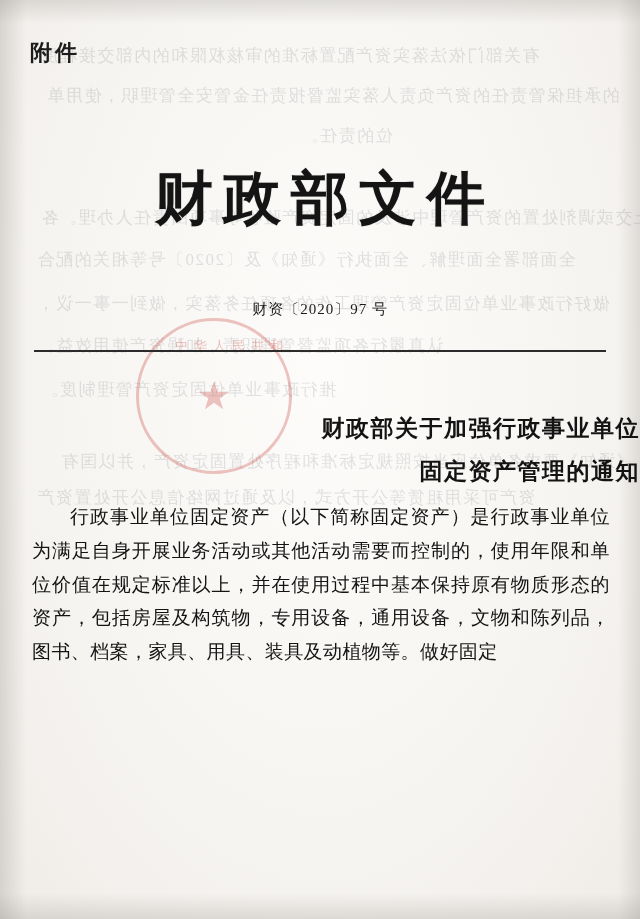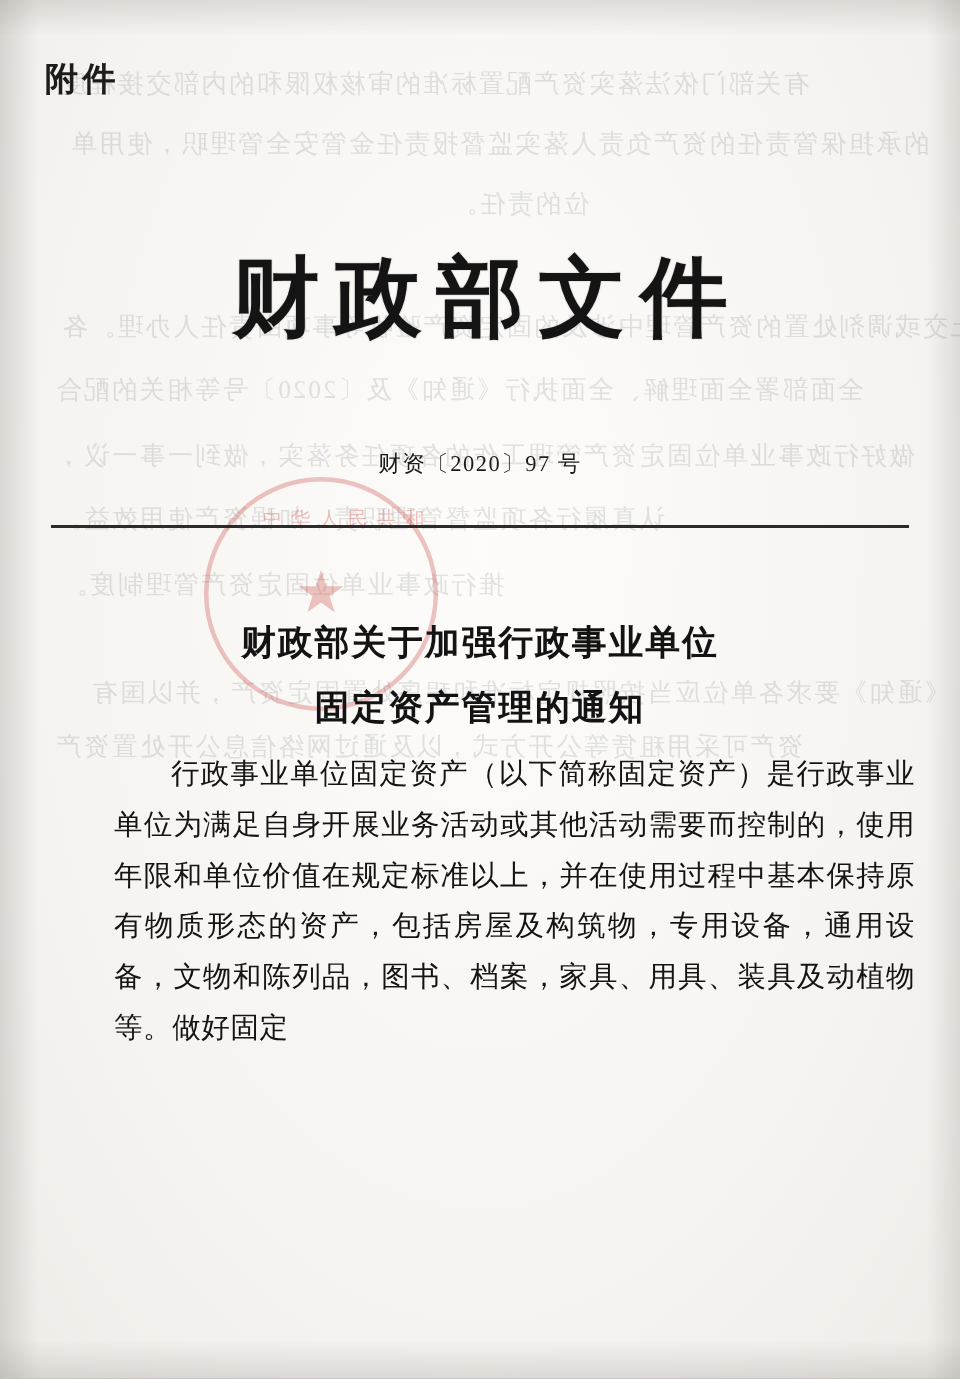--- a/index.html
+++ b/index.html
@@ -134,21 +134,21 @@
     right: 34px;
     top: 350px;
     height: 2px;
     background: #2b2b2b;
   }
 
   .title-block {
     position: absolute;
     left: 0; right: 0;
     top: 408px;
-    text-align: center;
+    text-align: right;
     color: #131313;
     font-size: 23px;
     font-weight: bold;
     line-height: 1.85;
     letter-spacing: 1.5px;
   }
 
   .body-block {
     position: absolute;
     left: 32px;
@@ -158,21 +158,20 @@
     font-size: 19px;
     line-height: 1.78;
     letter-spacing: 0.4px;
     text-align: justify;
   }
   .body-block p {
     margin: 0 0 2px 0;
   }
   .body-block p.indent {
     text-indent: 2em;
-    margin-left: 44px;
   }
 </style>
 </head>
 <body>
 
 <div id="page">
 
   <div>
     <div class="bleed" style="left:40px; top:44px; font-size:17px;">有关部门依法落实资产配置标准的审核权限和的内部交接程度</div>
     <div class="bleed" style="left:46px; top:84px; font-size:17px;">的承担保管责任的资产负责人落实监督报责任金管安全管理职，使用单</div>

